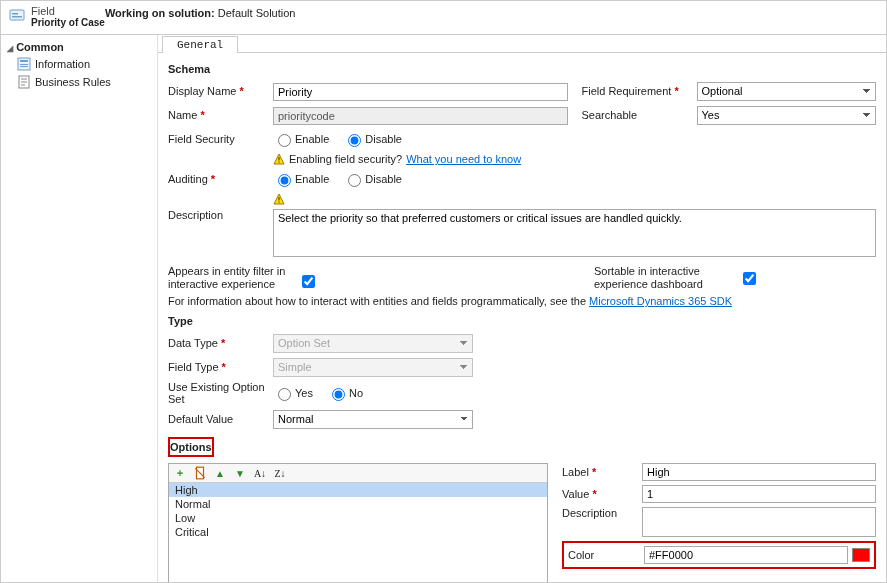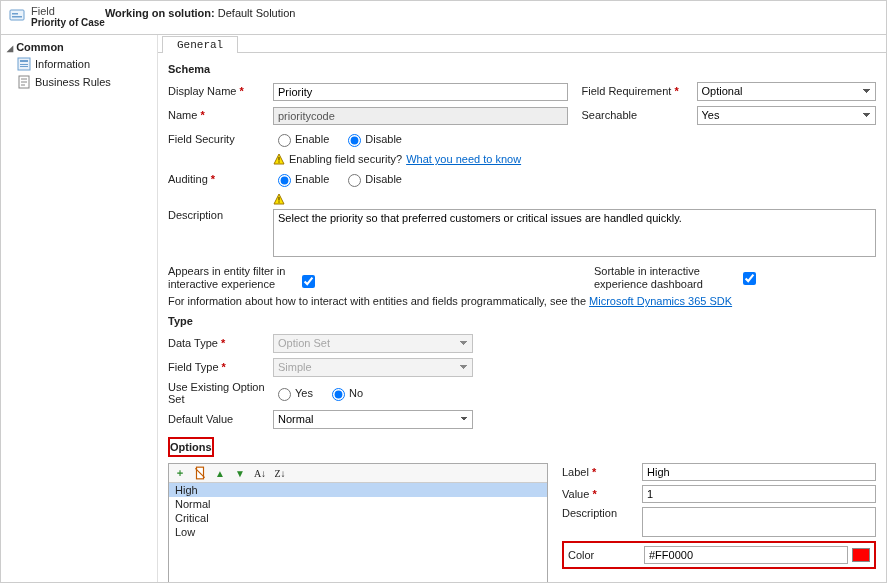--- a/index.html
+++ b/index.html
@@ -261,22 +261,22 @@
                   </svg>
               </span>
               <span class="tool-btn" style="color:#2a8a2a">▲</span>
               <span class="tool-btn" style="color:#2a8a2a">▼</span>
               <span class="tool-btn" style="font-family:serif">A↓</span>
               <span class="tool-btn" style="font-family:serif">Z↓</span>
             </div>
             <div class="options-list">
               <div class="option-item selected">High</div>
               <div class="option-item">Normal</div>
+              <div class="option-item">Low</div>
               <div class="option-item">Critical</div>
-              <div class="option-item">Low</div>
             </div>
           </div>
 
           <div class="option-form">
             <div class="o-row">
               <div class="o-label req">Label</div>
               <div class="o-field">
                   <input class="input-text" value="High" style="">
                 </div>
             </div>

